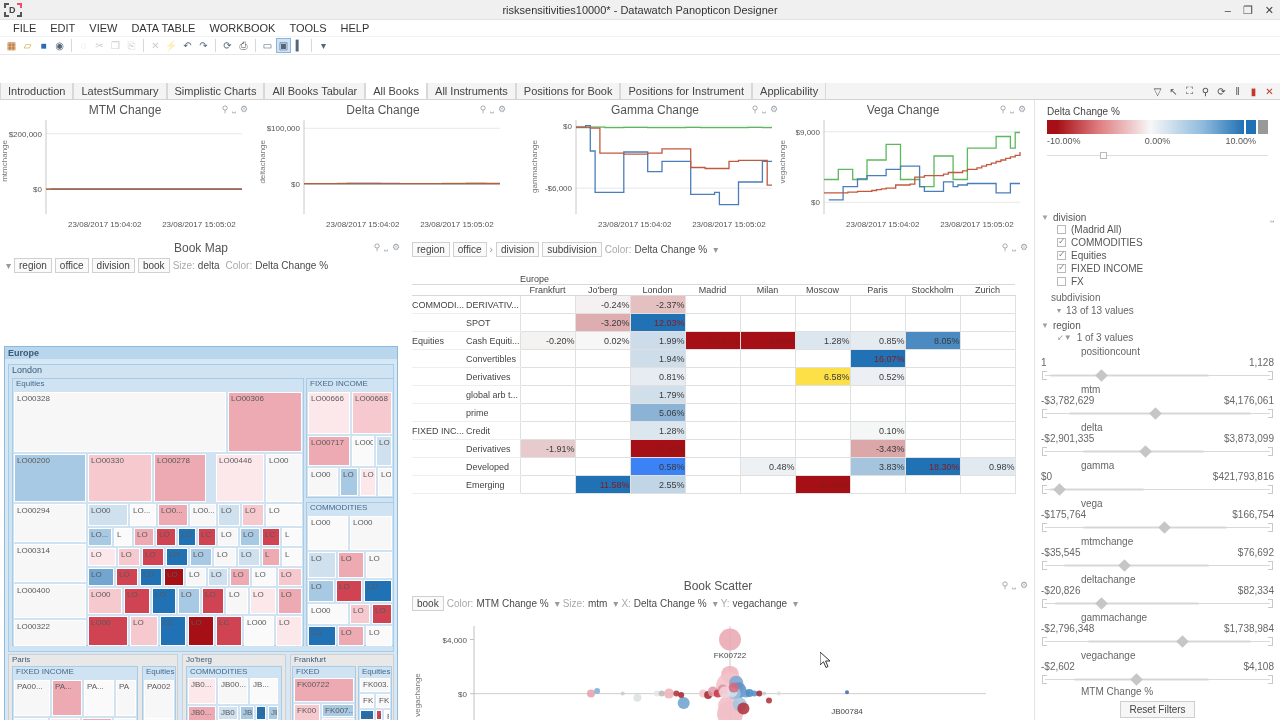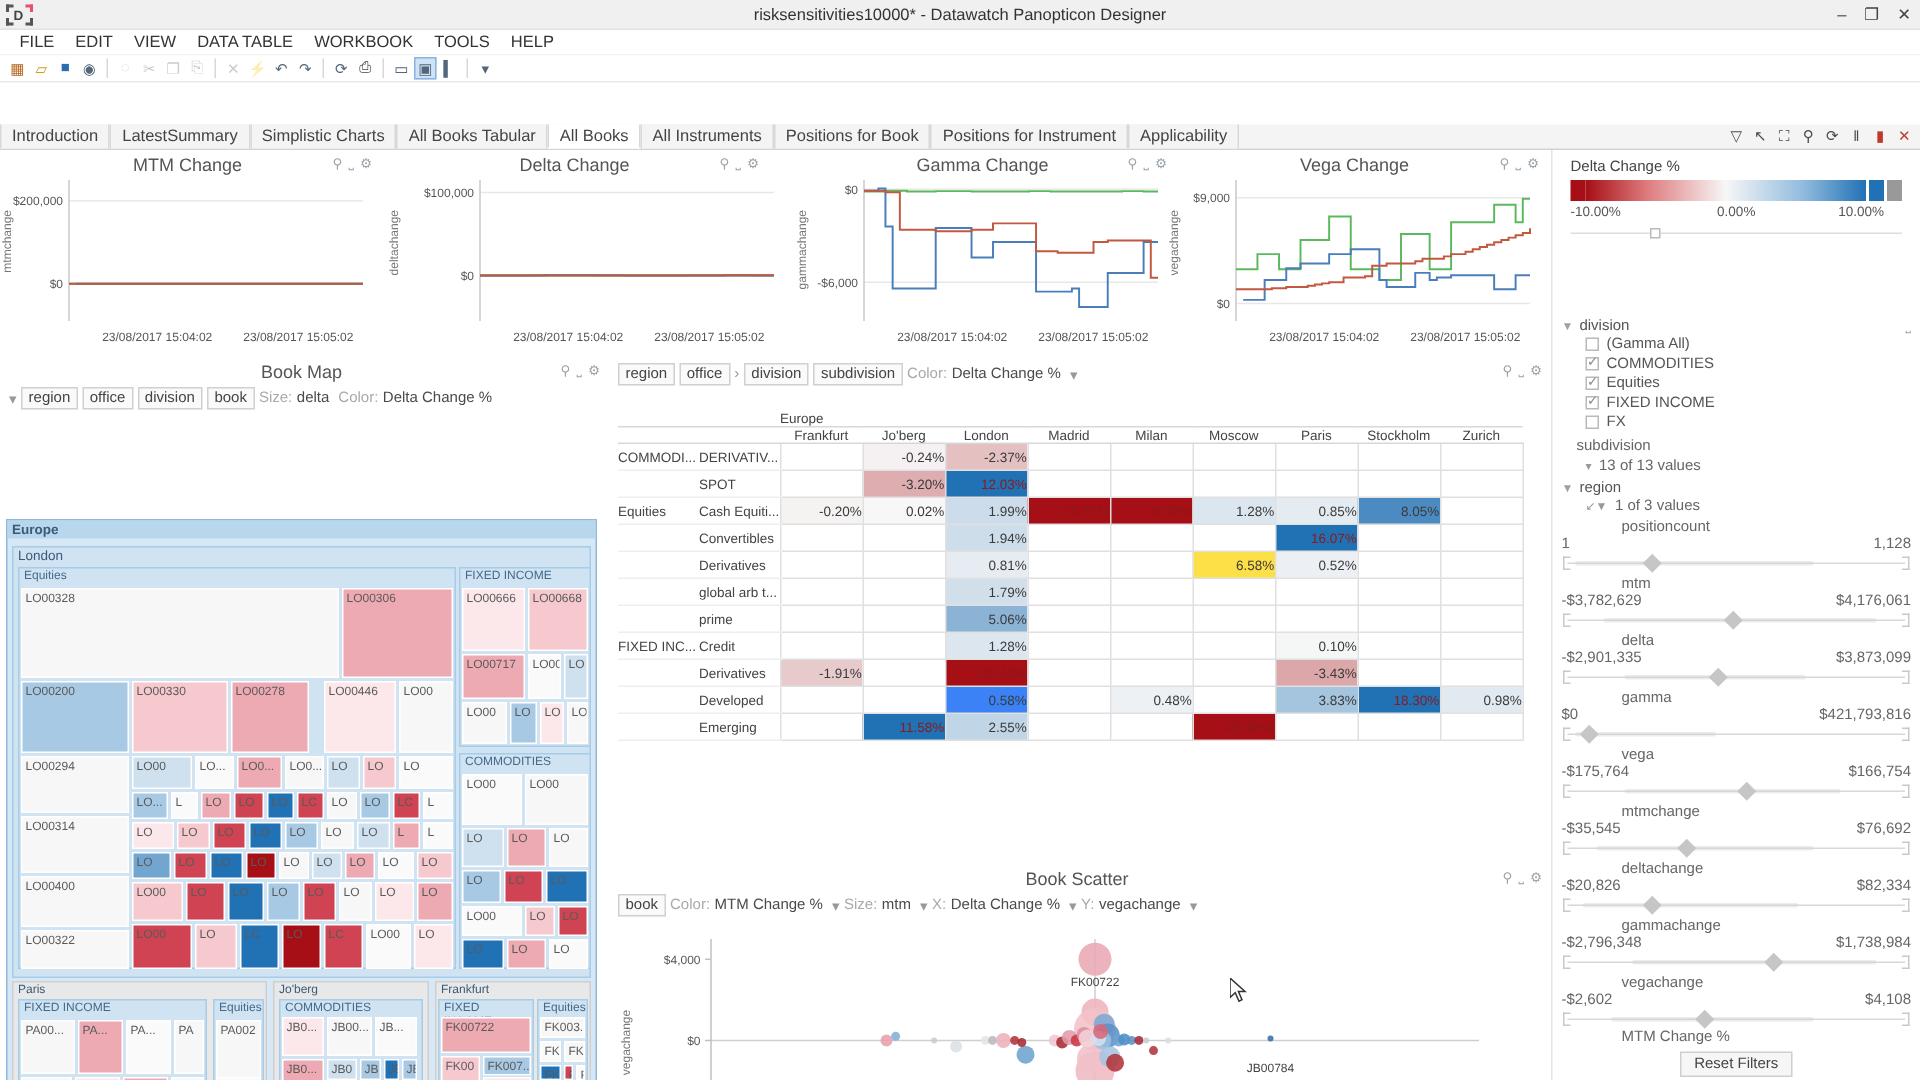--- a/index.html
+++ b/index.html
@@ -249,21 +249,21 @@
   </div>
 
   <div class="panel" style="left:258px;top:2px;width:250px;height:135px;">
     <div class="panel-title">Delta Change</div>
     <div class="panel-tools">
       <span class="pt">⚲</span>
       <span class="pt">⎵</span>
       <span class="pt">⚙</span>
     </div>
     <div class="ts-axis-label">deltachange</div>
-    <div id="ts1" style="position:absolute;left:16px;top:14px;"><svg width="250" height="120">
+    <div id="ts1" style="position:absolute;left:0;top:14px;"><svg width="250" height="120">
           <line x1="46" y1="12.294117647058826" x2="242" y2="12.294117647058826" stroke="#e8e8e8" stroke-width="1"></line>
           <text x="42" y="15.294117647058826" font-size="8" fill="#555" text-anchor="end" font-family="Liberation Sans">$100,000</text>
           <line x1="46" y1="67.58823529411765" x2="242" y2="67.58823529411765" stroke="#e8e8e8" stroke-width="1"></line>
           <text x="42" y="70.58823529411765" font-size="8" fill="#555" text-anchor="end" font-family="Liberation Sans">$0</text>
           <line x1="46" y1="4" x2="46" y2="98" stroke="#c8c8c8"></line>
           <path d="M46.0,67.6 L50.8,67.6 L50.8,67.6 L55.6,67.6 L55.6,67.6 L60.3,67.6 L60.3,67.6 L65.1,67.6 L65.1,67.6 L69.9,67.6 L69.9,67.6 L74.7,67.6 L74.7,67.6 L79.5,67.6 L79.5,67.5 L84.2,67.5 L84.2,67.5 L89.0,67.5 L89.0,67.5 L93.8,67.5 L93.8,67.5 L98.6,67.5 L98.6,67.5 L103.4,67.5 L103.4,67.5 L108.1,67.5 L108.1,67.5 L112.9,67.5 L112.9,67.5 L117.7,67.5 L117.7,67.5 L122.5,67.5 L122.5,67.6 L127.3,67.6 L127.3,67.6 L132.0,67.6 L132.0,67.6 L136.8,67.6 L136.8,67.6 L141.6,67.6 L141.6,67.6 L146.4,67.6 L146.4,67.6 L151.2,67.6 L151.2,67.6 L156.0,67.6 L156.0,67.6 L160.7,67.6 L160.7,67.6 L165.5,67.6 L165.5,67.6 L170.3,67.6 L170.3,67.6 L175.1,67.6 L175.1,67.6 L179.9,67.6 L179.9,67.6 L184.6,67.6 L184.6,67.5 L189.4,67.5 L189.4,67.5 L194.2,67.5 L194.2,67.5 L199.0,67.5 L199.0,67.5 L203.8,67.5 L203.8,67.5 L208.5,67.5 L208.5,67.5 L213.3,67.5 L213.3,67.5 L218.1,67.5 L218.1,67.5 L222.9,67.5 L222.9,67.5 L227.7,67.5 L227.7,67.6 L232.4,67.6 L232.4,67.6 L237.2,67.6 L237.2,67.6 L242.0,67.6 L242.0,67.6 L242.0,67.6" fill="none" stroke="#5cb85c" stroke-width="1.3"></path>
           <path d="M46.0,67.6 L50.8,67.6 L50.8,67.6 L55.6,67.6 L55.6,67.6 L60.3,67.6 L60.3,67.6 L65.1,67.6 L65.1,67.6 L69.9,67.6 L69.9,67.6 L74.7,67.6 L74.7,67.6 L79.5,67.6 L79.5,67.6 L84.2,67.6 L84.2,67.6 L89.0,67.6 L89.0,67.5 L93.8,67.5 L93.8,67.5 L98.6,67.5 L98.6,67.5 L103.4,67.5 L103.4,67.5 L108.1,67.5 L108.1,67.5 L112.9,67.5 L112.9,67.5 L117.7,67.5 L117.7,67.5 L122.5,67.5 L122.5,67.5 L127.3,67.5 L127.3,67.5 L132.0,67.5 L132.0,67.5 L136.8,67.5 L136.8,67.5 L141.6,67.5 L141.6,67.6 L146.4,67.6 L146.4,67.6 L151.2,67.6 L151.2,67.6 L156.0,67.6 L156.0,67.6 L160.7,67.6 L160.7,67.6 L165.5,67.6 L165.5,67.6 L170.3,67.6 L170.3,67.6 L175.1,67.6 L175.1,67.6 L179.9,67.6 L179.9,67.6 L184.6,67.6 L184.6,67.6 L189.4,67.6 L189.4,67.6 L194.2,67.6 L194.2,67.6 L199.0,67.6 L199.0,67.6 L203.8,67.6 L203.8,67.6 L208.5,67.6 L208.5,67.6 L213.3,67.6 L213.3,67.6 L218.1,67.6 L218.1,67.6 L222.9,67.6 L222.9,67.6 L227.7,67.6 L227.7,67.6 L232.4,67.6 L232.4,67.6 L237.2,67.6 L237.2,67.6 L242.0,67.6 L242.0,67.6 L242.0,67.6" fill="none" stroke="#4a7ebb" stroke-width="1.3"></path>
           <path d="M46.0,67.6 L50.8,67.6 L50.8,67.6 L55.6,67.6 L55.6,67.6 L60.3,67.6 L60.3,67.6 L65.1,67.6 L65.1,67.6 L69.9,67.6 L69.9,67.6 L74.7,67.6 L74.7,67.6 L79.5,67.6 L79.5,67.6 L84.2,67.6 L84.2,67.6 L89.0,67.6 L89.0,67.6 L93.8,67.6 L93.8,67.6 L98.6,67.6 L98.6,67.6 L103.4,67.6 L103.4,67.6 L108.1,67.6 L108.1,67.6 L112.9,67.6 L112.9,67.6 L117.7,67.6 L117.7,67.6 L122.5,67.6 L122.5,67.6 L127.3,67.6 L127.3,67.6 L132.0,67.6 L132.0,67.6 L136.8,67.6 L136.8,67.6 L141.6,67.6 L141.6,67.6 L146.4,67.6 L146.4,67.6 L151.2,67.6 L151.2,67.6 L156.0,67.6 L156.0,67.6 L160.7,67.6 L160.7,67.6 L165.5,67.6 L165.5,67.6 L170.3,67.6 L170.3,67.6 L175.1,67.6 L175.1,67.6 L179.9,67.6 L179.9,67.6 L184.6,67.6 L184.6,67.6 L189.4,67.6 L189.4,67.6 L194.2,67.6 L194.2,67.6 L199.0,67.6 L199.0,67.6 L203.8,67.6 L203.8,67.6 L208.5,67.6 L208.5,67.5 L213.3,67.5 L213.3,67.5 L218.1,67.5 L218.1,67.5 L222.9,67.5 L222.9,67.5 L227.7,67.5 L227.7,67.5 L232.4,67.5 L232.4,67.5 L237.2,67.5 L237.2,67.5 L242.0,67.5 L242.0,67.5 L242.0,67.5" fill="none" stroke="#c0593f" stroke-width="1.3"></path>
           <text x="104.8" y="111" font-size="8" fill="#555" text-anchor="middle" font-family="Liberation Sans">23/08/2017 15:04:02</text>
           <text x="198.88" y="111" font-size="8" fill="#555" text-anchor="middle" font-family="Liberation Sans">23/08/2017 15:05:02</text>
@@ -1054,21 +1054,21 @@
 
     <div class="filt-sec">
       <div class="filt-head">
         <span class="fico">▼</span>
         <span>division</span>
         <span class="ext">⎵</span>
       </div>
       <div id="divisionList">
           <div class="chk-row">
             <span class="chk"></span>
-            <span>(Gamma All)</span>
+            <span>(Madrid All)</span>
           </div>
           <div class="chk-row">
             <span class="chk on"></span>
             <span>COMMODITIES</span>
           </div>
           <div class="chk-row">
             <span class="chk on"></span>
             <span>Equities</span>
           </div>
           <div class="chk-row">

